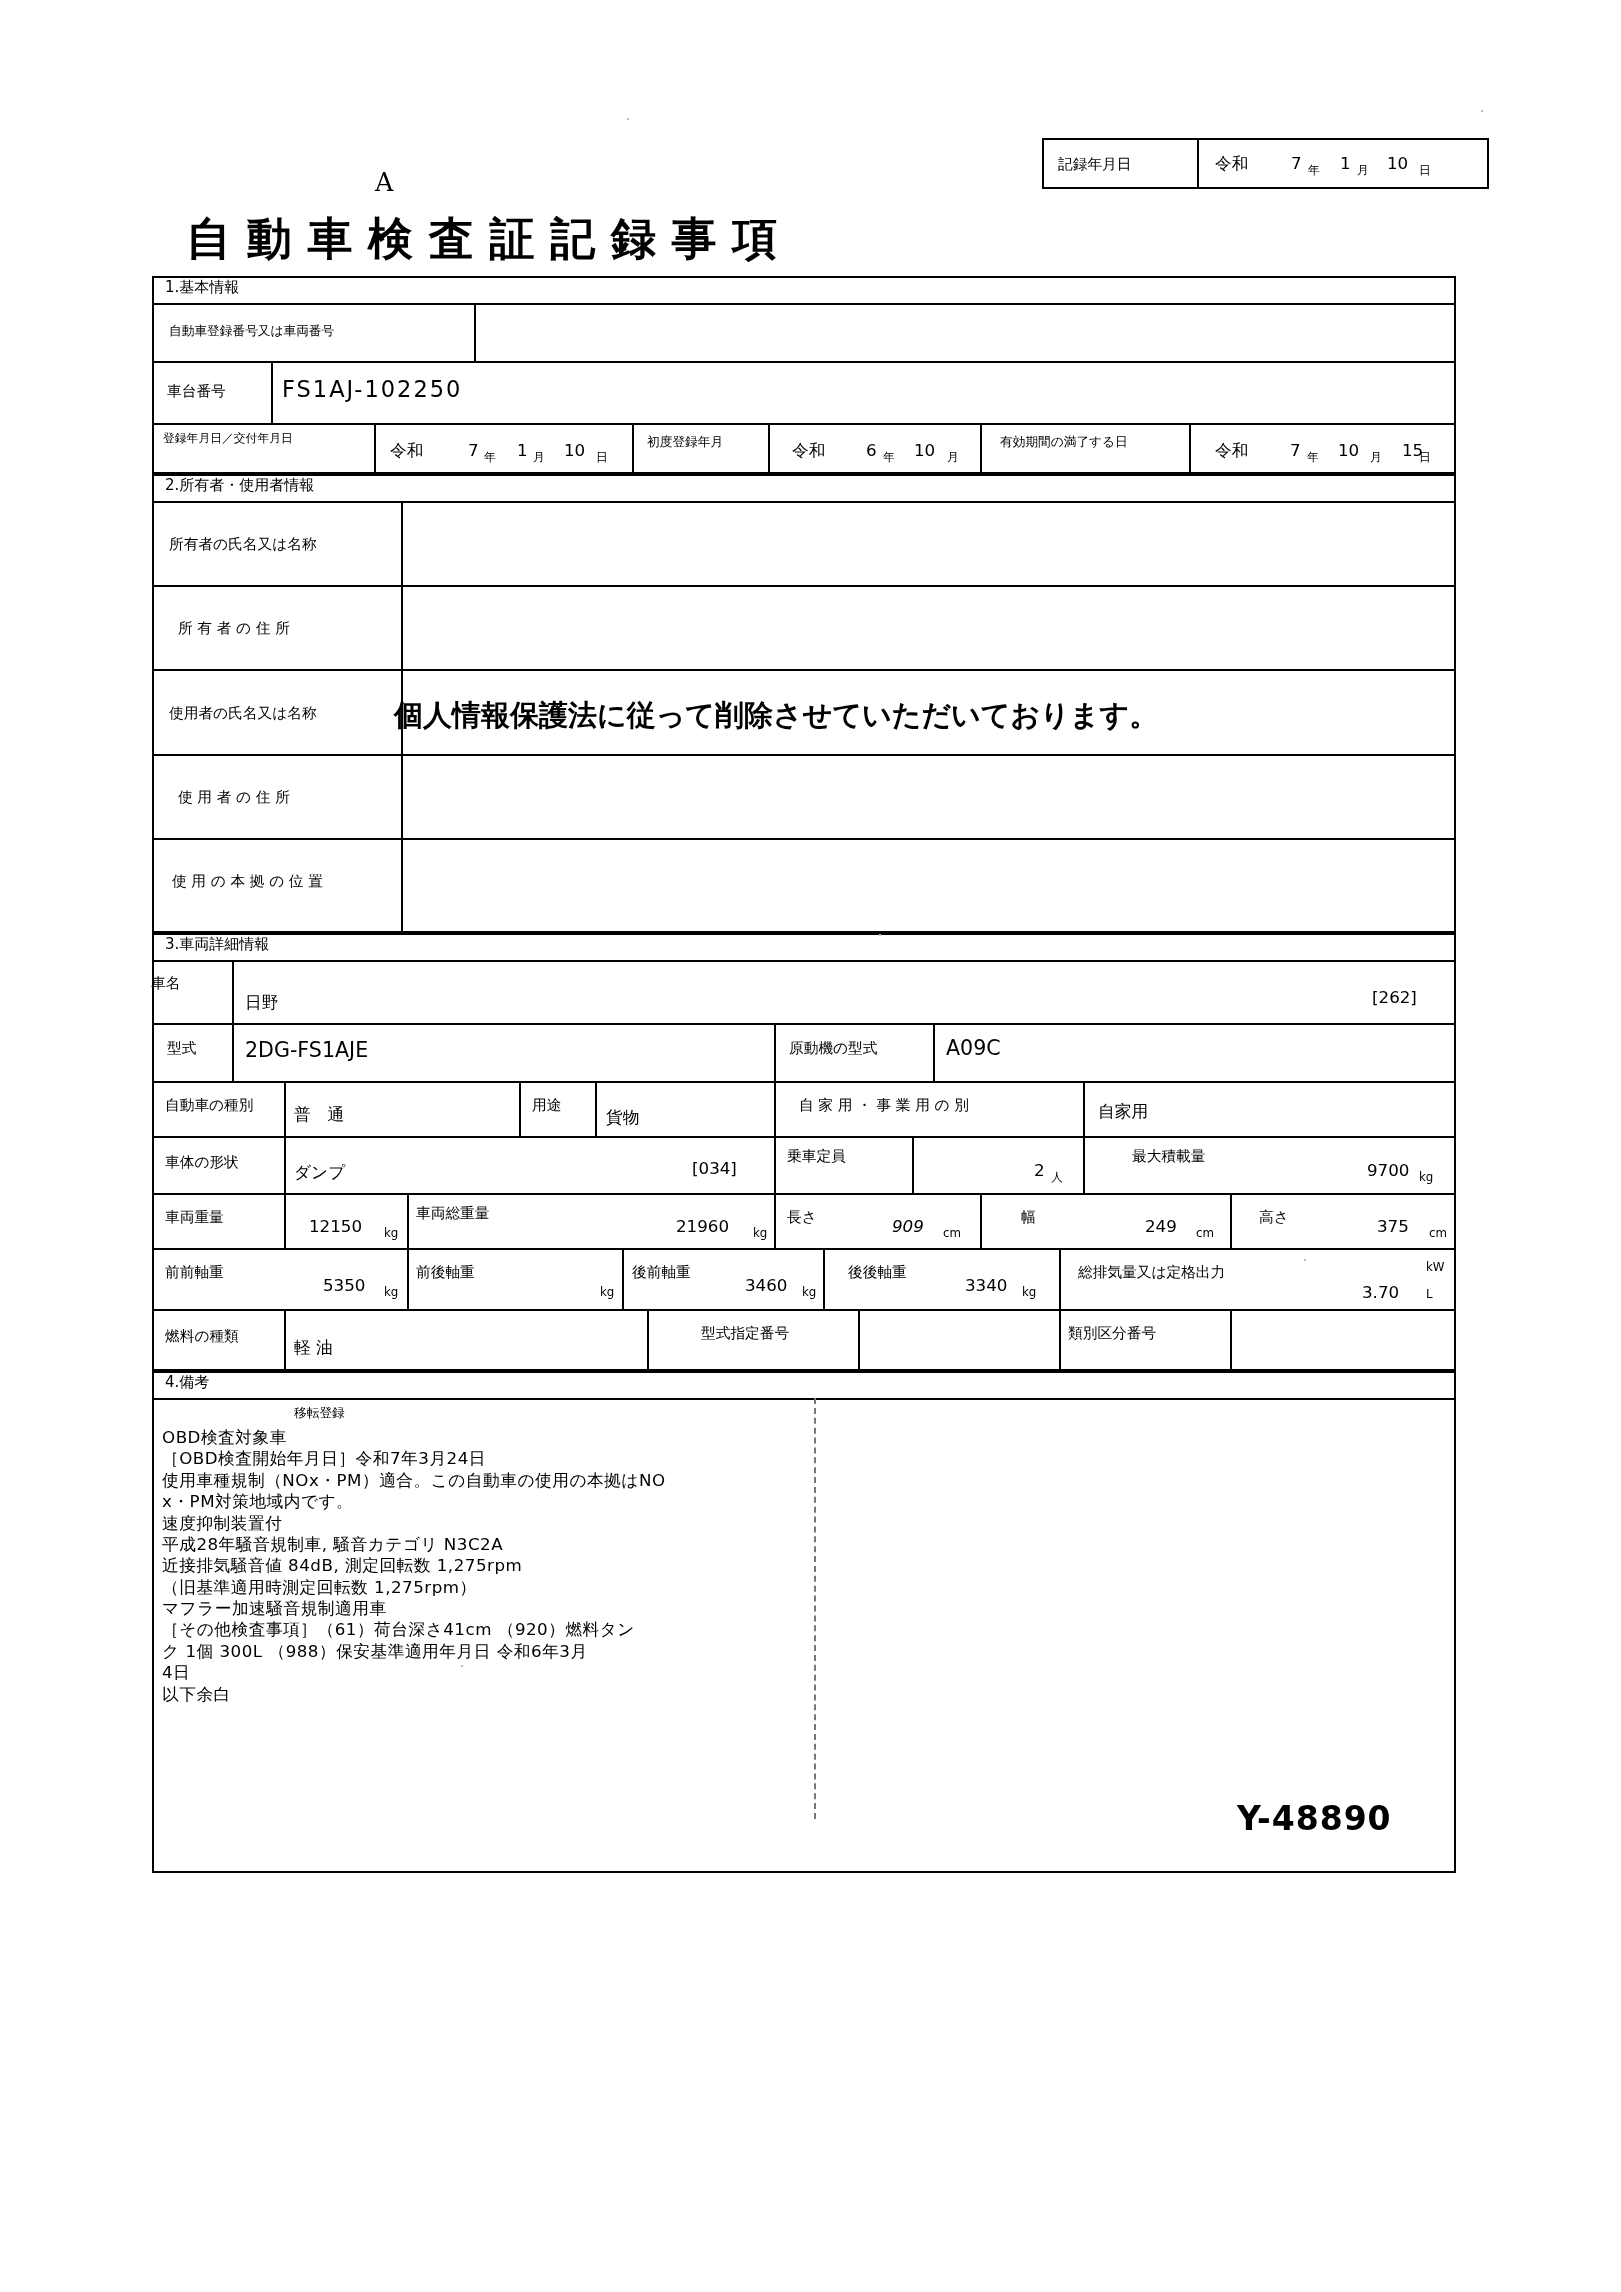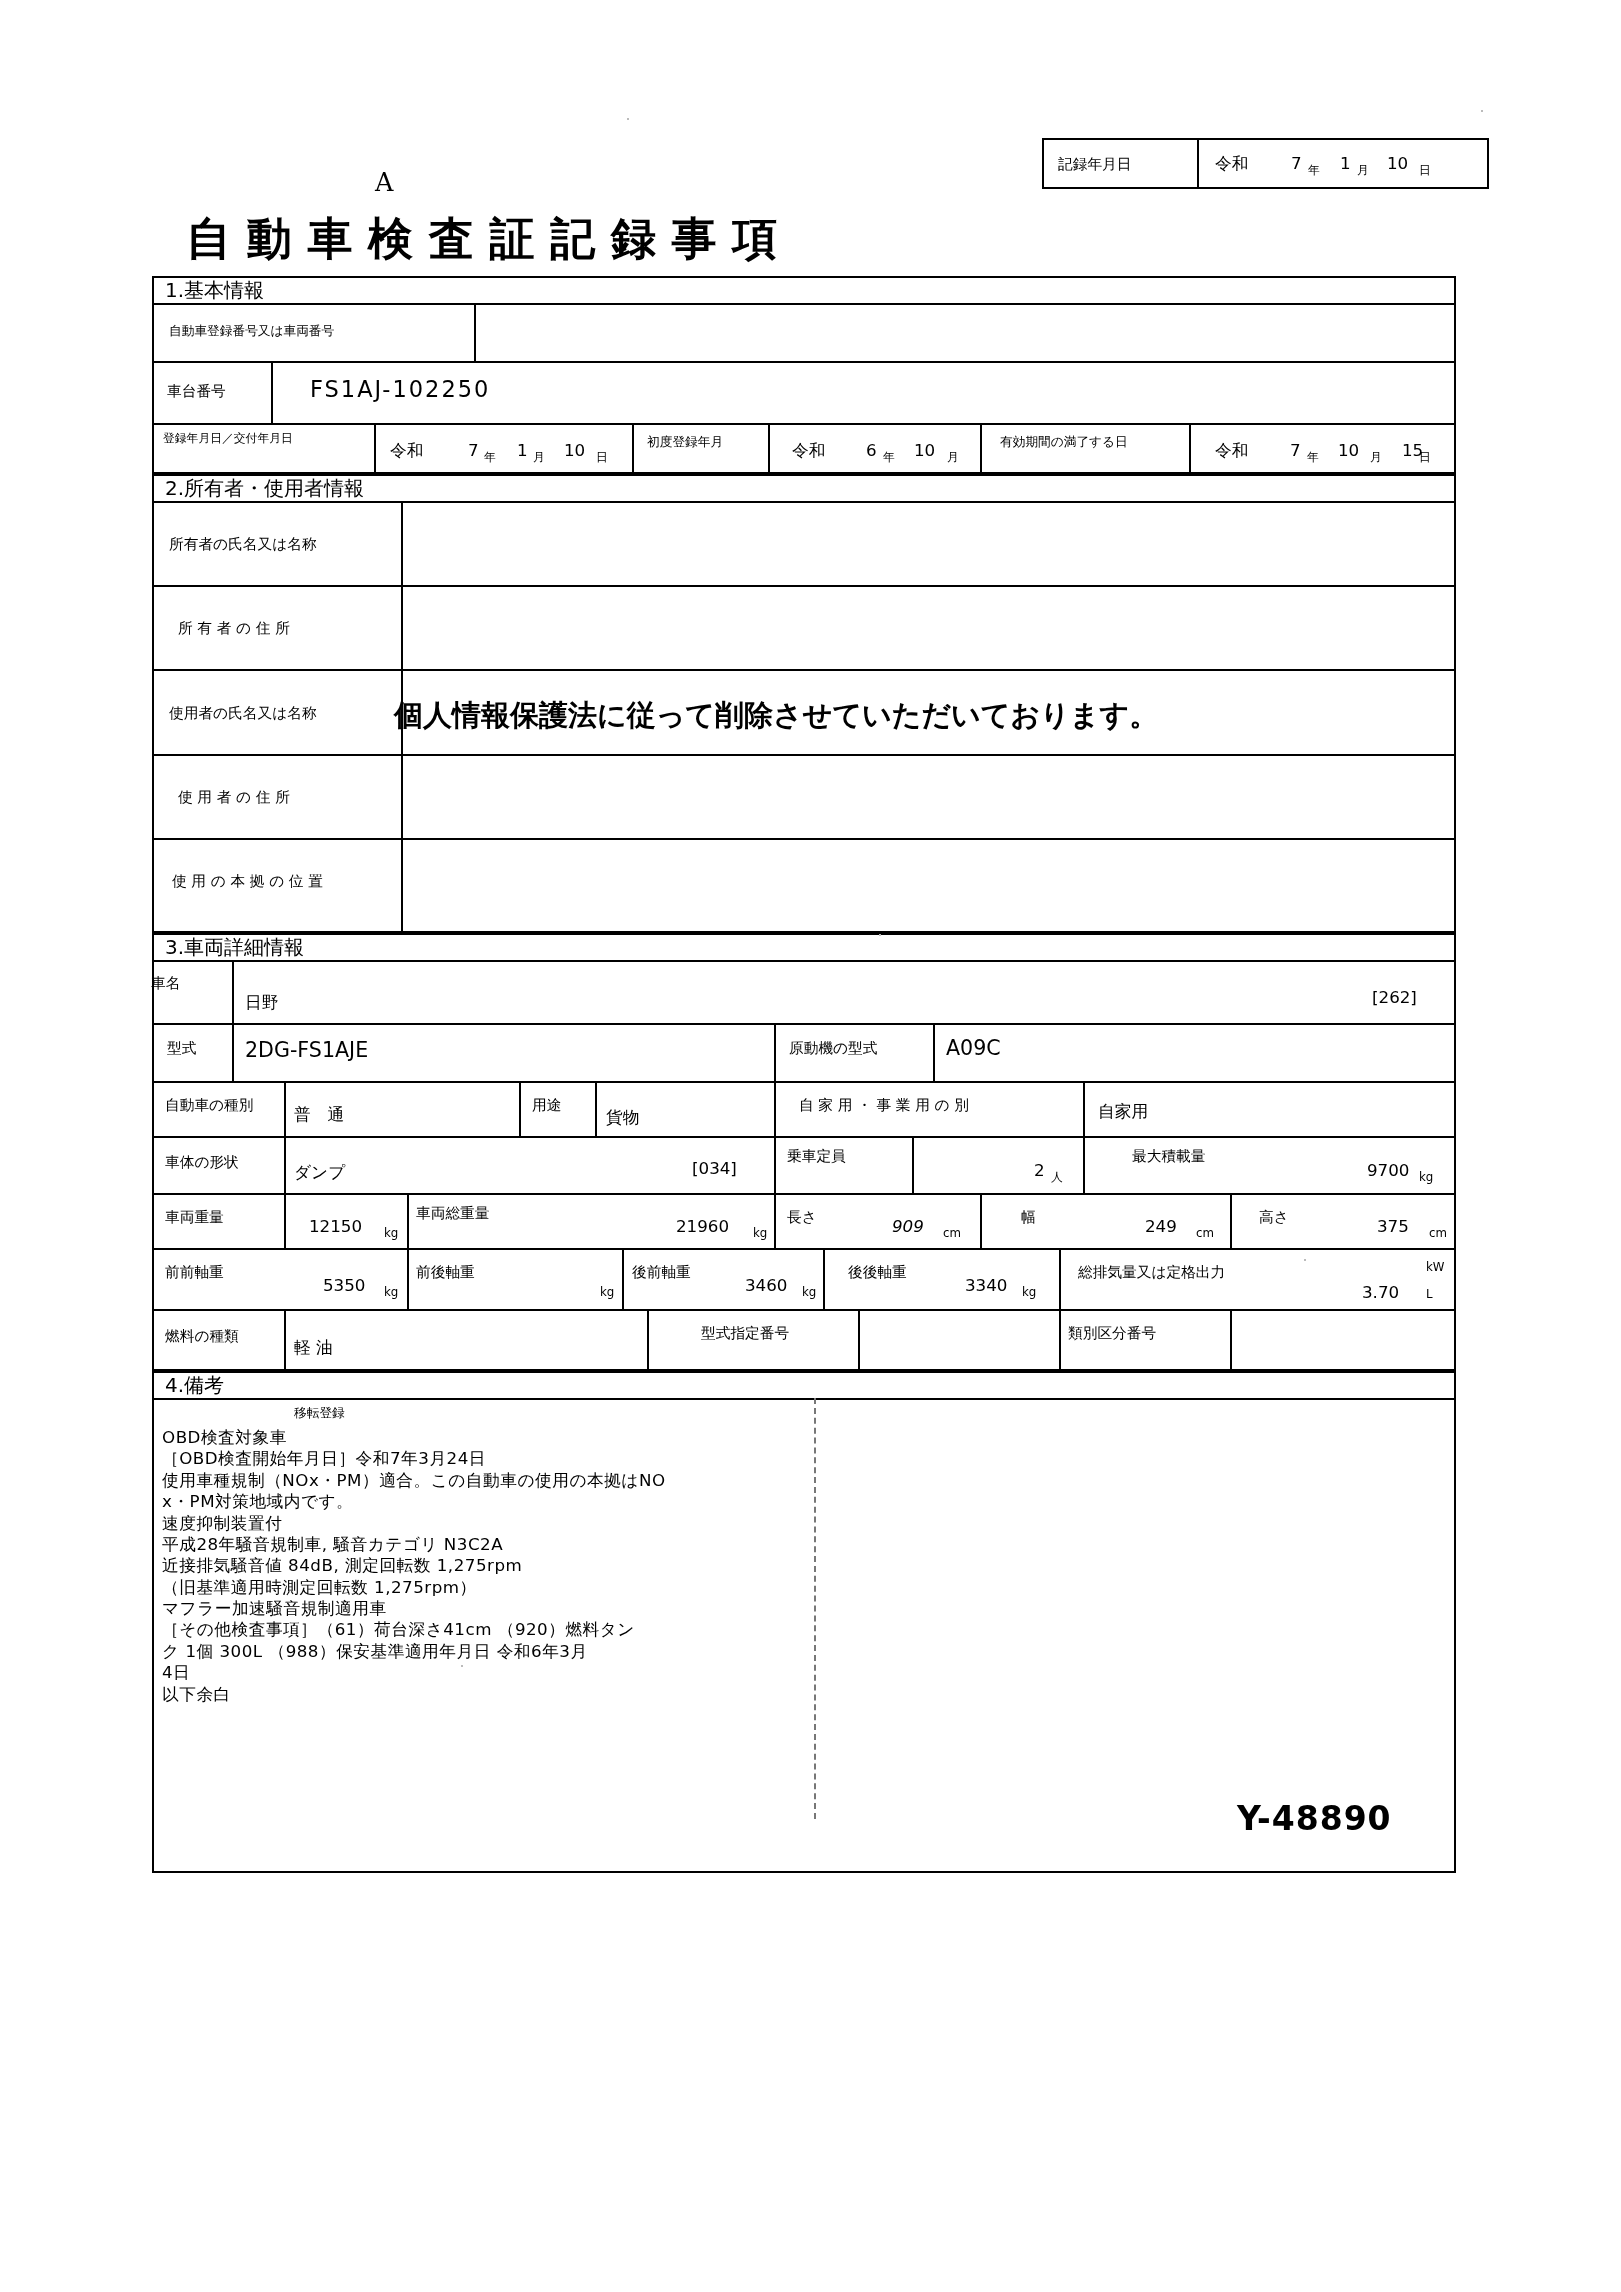--- a/index.html
+++ b/index.html
@@ -21,40 +21,40 @@
     height: 2293px;
     overflow: hidden;
   }
   .bx { position: absolute; box-sizing: border-box; border: 2px solid #000; }
   .lineh { position: absolute; background: #000; height: 2px; }
   .linev { position: absolute; background: #000; width: 2px; }
   .t { position: absolute; white-space: nowrap; line-height: 1; }
 
   .lbl { font-size: 14.7px; }
   .lbl-sm { font-size: 12.7px; }
-  .val { font-size: 20.6px; letter-spacing: 2px; margin-left: 28px; }
+  .val { font-size: 20.6px; letter-spacing: 2px; }
   .val-sm { font-size: 16.7px; }
   .unit { font-size: 11.8px; }
 
   
   .title {
     position: absolute;
     font-size: 45px;
     letter-spacing: 15.7px;
     font-weight: 700;
     font-family: "DejaVu Serif", "Liberation Serif", serif;
   }
   .mark-a {
     position: absolute;
     font-size: 25.5px;
     font-family: "DejaVu Serif", serif;
   }
   .section-label {
     position: absolute;
-    font-size: 20px;
+    font-size: 15px;
   }
   .privacy {
     position: absolute;
     font-size: 29px;
     font-weight: 700;
     letter-spacing: 0px;
     font-family: "DejaVu Sans", sans-serif;
   }
   .serial {
     position: absolute;

